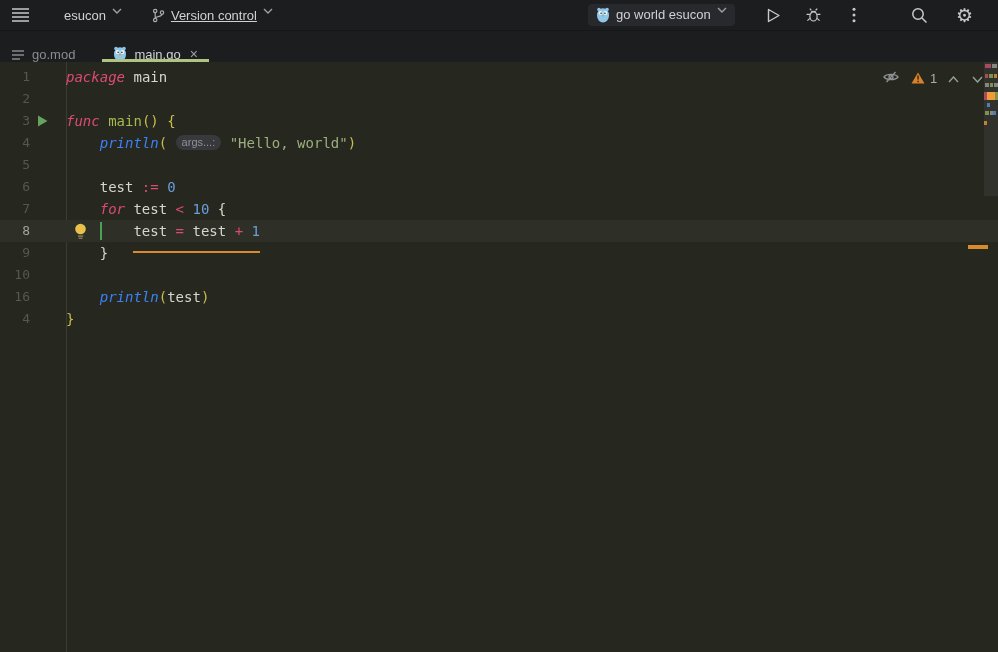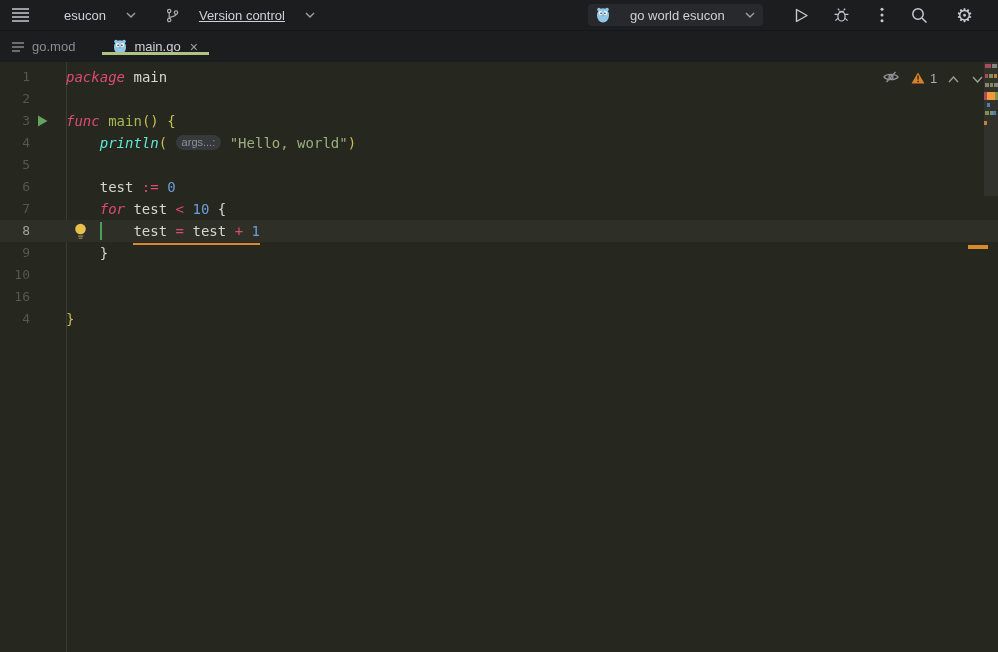--- a/index.html
+++ b/index.html
@@ -10,32 +10,32 @@
     font-family:"Liberation Sans", sans-serif;
     -webkit-font-smoothing: antialiased;
   }
   
   .toolbar {
     position:relative; height:31px; background:#1C1D1F;
     border-bottom:1px solid #151618;
   }
   .toolbar button {
     background:transparent; border:none; padding:3px 5px; margin:0;
-    display:flex; align-items:center; gap:20px;
+    display:flex; align-items:flex-start; gap:6px;
     color:#CFD1D4; font-size:13px; font-family:"Liberation Sans",sans-serif;
     cursor:default;
   }
   .tb-left   { position:absolute; left:6px;  top:0; height:30px; display:flex; align-items:center; gap:10px; }
   .tb-center { position:absolute; left:588px; top:0; height:30px; display:flex; align-items:center; gap:14px; }
   .tb-right  { position:absolute; right:20px; top:0; height:30px; display:flex; align-items:center; gap:18px; }
   .run-config { background:#27292C !important; border-radius:4px; padding:3px 8px !important; }
   .gear-glyph { font-size:19px; line-height:18px; color:#C7C9CE; font-family:"DejaVu Sans",sans-serif; }
   
   .tabbar {
-    position:relative; height:31px; background:#1C1D1F; display:flex; align-items:center;
+    position:relative; height:31px; background:#1C1D1F; display:flex; align-items:flex-end;
   }
   .tab {
     position:relative; display:flex; align-items:center; gap:7px;
     padding:0 11px; font-size:13px; color:#8A8C91; cursor:default;
   }
   .tab.active { color:#CED0D4; }
   .tab.active::after {
     content:""; position:absolute; left:0; right:0; bottom:0; height:3px; background:#AFC383;
   }
   .tab .close { color:#9DA0A4; font-size:14px; line-height:14px; margin-left:2px; }
@@ -52,31 +52,31 @@
     flex:none; width:30px; text-align:right; color:#565750; font-size:13px;
     font-family:"DejaVu Sans Mono", monospace;
   }
   .code-line.current .ln { color:#A2A399; }
   .gslot { flex:none; width:36px; position:relative; }
   .gslot svg { position:absolute; left:7px; top:5px; }
   .code { white-space:pre; color:#D6D6CF; }
   .tk-kw  { color:#DD4A76; font-style:italic; }
   .tk-op  { color:#DD4A76; }
   .tk-fn  { color:#A8B750; }
-  .tk-fni { color:#5eead4; font-style:italic; }
+  .tk-fni { color:#3b82f6; font-style:italic; }
   .tk-br1 { color:#C9BE4E; }
   .tk-num { color:#6C9ED8; }
   .tk-str { color:#9CAF7E; }
   .tk-pl  { color:#D6D6CF; }
   .tk-hint {
     display:inline-block; background:#37393D; color:#8F9094;
     font-family:"Liberation Sans",sans-serif; font-size:11px; line-height:15px;
     padding:0 6px; border-radius:8px; vertical-align:2px;
   }
-  .warn { border-bottom:2px solid #D98B2B; padding-bottom:4px; }
+  .warn { border-bottom:2px solid #D98B2B; padding-bottom:12px; }
   .bulb { position:absolute; left:74px; top:3px; }
   .caret { position:absolute; left:100px; top:2px; width:2px; height:18px; background:#4CA054; }
   
   .inspection {
     position:absolute; left:882px; top:6px; height:20px;
     display:flex; align-items:center; gap:11px;
   }
   .inspection .cnt { color:#A9ABB0; font-size:13px; font-family:"Liberation Sans",sans-serif; margin-left:-6px; }
   
   .scroll-thumb { position:absolute; top:0; right:0; width:14px; height:134px; background:rgba(255,255,255,0.055); }
@@ -260,20 +260,21 @@
           <span class="code"><span class="tk-pl">    }</span></span>
         </div>
         <div class="code-line">
           <span class="ln">10</span>
           <span class="gslot"></span>
           <span class="code"></span>
         </div>
         <div class="code-line">
           <span class="ln">16</span>
           <span class="gslot"></span>
+          <span class="code"><span class="tk-pl">    </span><span class="tk-fni">println</span><span class="tk-br1">(</span><span class="tk-pl">test</span><span class="tk-br1">)</span></span>
         </div>
         <div class="code-line">
           <span class="ln">4</span>
           <span class="gslot"></span>
           <span class="code"><span class="tk-br1">}</span></span>
         </div>
       </div>
 
     <div class="inspection">
       <span>

